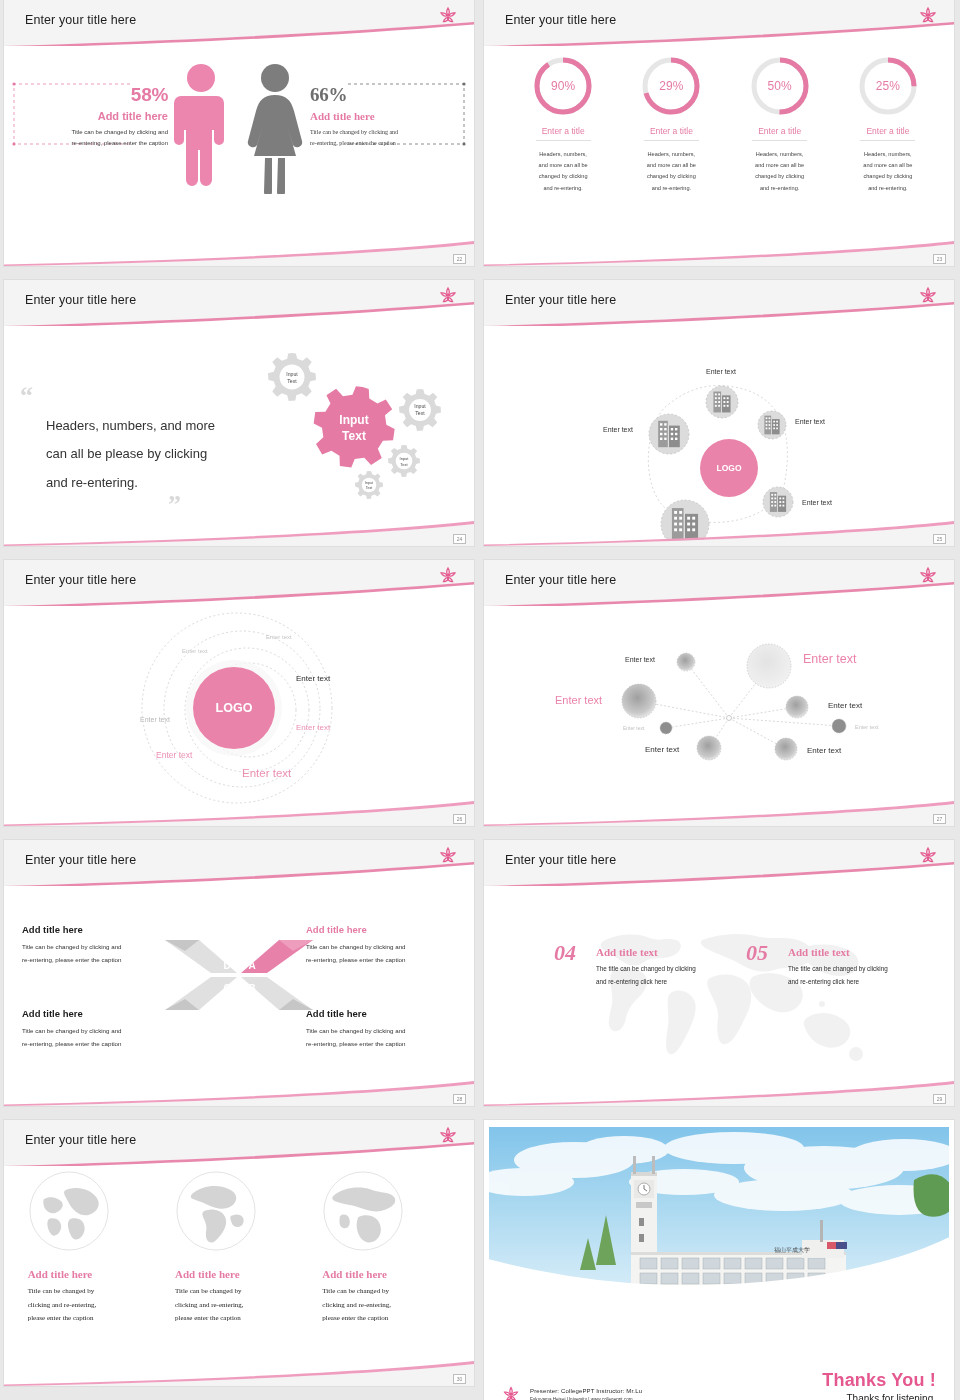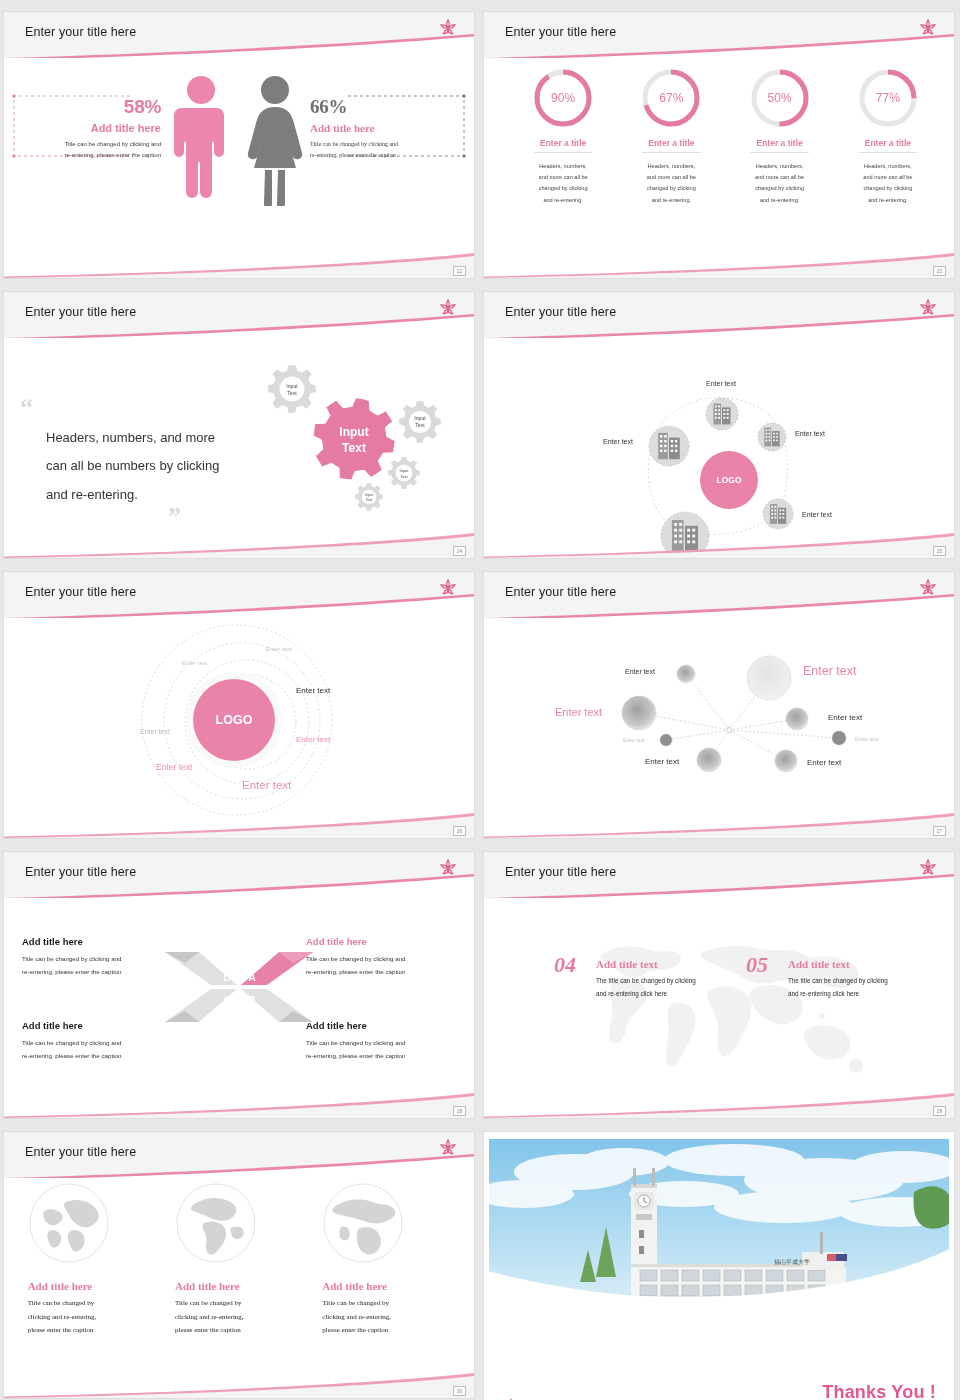--- a/index.html
+++ b/index.html
@@ -8,21 +8,21 @@
     background: #e8e8e8;
     font-family: "Liberation Sans", sans-serif;
     overflow: hidden;
   }
   .deck {
     display: grid;
     grid-template-columns: 480px 480px;
     grid-template-rows: repeat(5, 280px);
     width: 960px; height: 1400px;
   }
-  .slide-cell { position: relative; padding: 12px 6px 12px 4px; }
+  .slide-cell { position: relative; padding: 0 6px 12px 4px; }
   .slide {
     position: relative;
     width: 470px; height: 266px;
     background: #fff;
     overflow: hidden;
     box-shadow: 0 0 0 1px #dedede;
   }
   
   .hdr {
     position: absolute; left:0; top:0; width:100%; height:46px;
@@ -40,36 +40,36 @@
   .pagenum {
     position: absolute; right: 8px; bottom: 2px;
     width: 13px; height: 10px; border: 1px solid #bdbdbd;
     background: #fff; font-size: 5px; color: #888;
     display:flex; align-items:center; justify-content:center;
     font-family:"Liberation Sans", sans-serif;
   }
   .body-area { position:absolute; left:0; top:46px; width:100%; bottom:0; }
   .s1-figs { position:absolute; left:50%; transform:translateX(-50%); top:16px; display:flex; gap:14px; }
   .s1-col { position:absolute; top:38px; width:150px; }
-  .s1-col.left { left:7px; text-align:right; }
+  .s1-col.left { left:14px; text-align:right; }
   .s1-col.right { right:14px; text-align:left;font-family:Liberation Serif, serif; }
   .s1-pct { font-size:19px; font-weight:bold; letter-spacing:-.3px; }
   .s1-pct.pink { color:#e57ba4; }
   .s1-pct.gray { color:#6e6e6e; }
   .s1-sub { font-size:11px; font-weight:bold; color:#e57ba4; margin-top:4px;}
   .s1-desc { font-size:6px; color:#3a3a3a; line-height:1.85; margin-top:5px;}
   .s1-bracket { position:absolute; top:36px; width:120px; height:64px; }
 
   
   .s2-row { position:absolute; left:13px; right:0; top:8px; display:flex; justify-content:space-around; padding:0 12px;}
   .s2-item { width:96px; text-align:center; }
   .s2-donut { position:relative; width:64px;height:64px;margin:0 auto; }
   .s2-val { position:absolute; inset:0; display:flex;align-items:center;justify-content:center;
             font-size:12px; color:#e57ba4; font-weight:500;}
-  .s2-title { font-size:8.5px; color:#e57ba4; font-weight:bold; margin-top:8px; padding-bottom:4px;
+  .s2-title { font-size:8.5px; color:#e57ba4; font-weight:normal; margin-top:8px; padding-bottom:4px;
               border-bottom:1px solid #e0e0e0; display:inline-block; padding-left:6px;padding-right:6px;}
   .s2-desc { font-size:5.6px; color:#444; line-height:2.0; margin-top:8px;}
 
   
   .s3-quote { position:absolute; left:16px; top:62px; width:200px; }
   .qm { color:#d9d9d9; font-size:26px; font-weight:bold; line-height:.6;
         font-family:"Liberation Serif", serif;}
   .s3-text { font-size:13px; color:#333; line-height:2.2; margin:8px 0 0 26px;}
   .qm.close { margin-left:148px; }
   .gear-label { font-size:5.2px; fill:#4a4a4a; font-family:"Liberation Sans", sans-serif;}
@@ -230,21 +230,21 @@
             <div>and re-entering.</div>
           </div>
         </div>
 
         <div class="s2-item">
           <div class="s2-donut">
             <svg viewBox="0 0 64 64" width="64" height="64">
               <circle cx="32" cy="32" r="26" fill="none" stroke="#e6e6e6" stroke-width="5"></circle>
               <circle cx="32" cy="32" r="26" fill="none" stroke="#e57ba4" stroke-width="5" stroke-dasharray="114.4 163.4" stroke-linecap="butt" transform="rotate(-90 32 32)"></circle>
             </svg>
-            <div class="s2-val">67%</div>
+            <div class="s2-val">29%</div>
           </div>
           <div class="s2-title">Enter a title</div>
           <div class="s2-desc">
             <div>Headers, numbers,</div>
             <div>and more can all be</div>
             <div>changed by clicking</div>
             <div>and re-entering.</div>
           </div>
         </div>
 
@@ -264,21 +264,21 @@
             <div>and re-entering.</div>
           </div>
         </div>
 
         <div class="s2-item">
           <div class="s2-donut">
             <svg viewBox="0 0 64 64" width="64" height="64">
               <circle cx="32" cy="32" r="26" fill="none" stroke="#e6e6e6" stroke-width="5"></circle>
               <circle cx="32" cy="32" r="26" fill="none" stroke="#e57ba4" stroke-width="5" stroke-dasharray="40.9 163.4" stroke-linecap="butt" transform="rotate(-90 32 32)"></circle>
             </svg>
-            <div class="s2-val">77%</div>
+            <div class="s2-val">25%</div>
           </div>
           <div class="s2-title">Enter a title</div>
           <div class="s2-desc">
             <div>Headers, numbers,</div>
             <div>and more can all be</div>
             <div>changed by clicking</div>
             <div>and re-entering.</div>
           </div>
         </div>
 
@@ -310,21 +310,21 @@
           <path d="M5 9 C6.8 12 9.8 12.7 11 11.6 C10.5 10 8 8.5 5 9Z"></path>
         </g>
         <circle cx="12" cy="11.8" r="1.1" fill="#e4588f"></circle>
       </svg>
     </div>
 
     <div class="body-area">
       <div class="s3-quote">
         <div class="qm">“</div>
         <div class="s3-text">Headers, numbers, and more</div>
-        <div class="s3-text" style="margin-top:0">can all be numbers by clicking</div>
+        <div class="s3-text" style="margin-top:0">can all be please by clicking</div>
         <div class="s3-text" style="margin-top:0">and re-entering.</div>
         <div class="qm close">”</div>
       </div>
 
       <svg style="position:absolute; right:0px; top:-4px;" width="260" height="220" viewBox="0 0 260 220">
         <defs>
           <g id="gearshape">
             <path d="M0,-50 L8,-49 L11,-38 L22,-34 L31,-41 L41,-31 L34,-22 L38,-11 L49,-8 L50,6 L38,9 L34,20 L41,30 L30,41 L20,34 L9,38 L7,49 L-7,50 L-10,38 L-21,34 L-31,41 L-41,30 L-34,20 L-38,9 L-49,6 L-50,-8 L-38,-11 L-34,-22 L-41,-31 L-31,-41 L-21,-34 L-10,-38 L-8,-49 Z"></path>
           </g>
         </defs>

